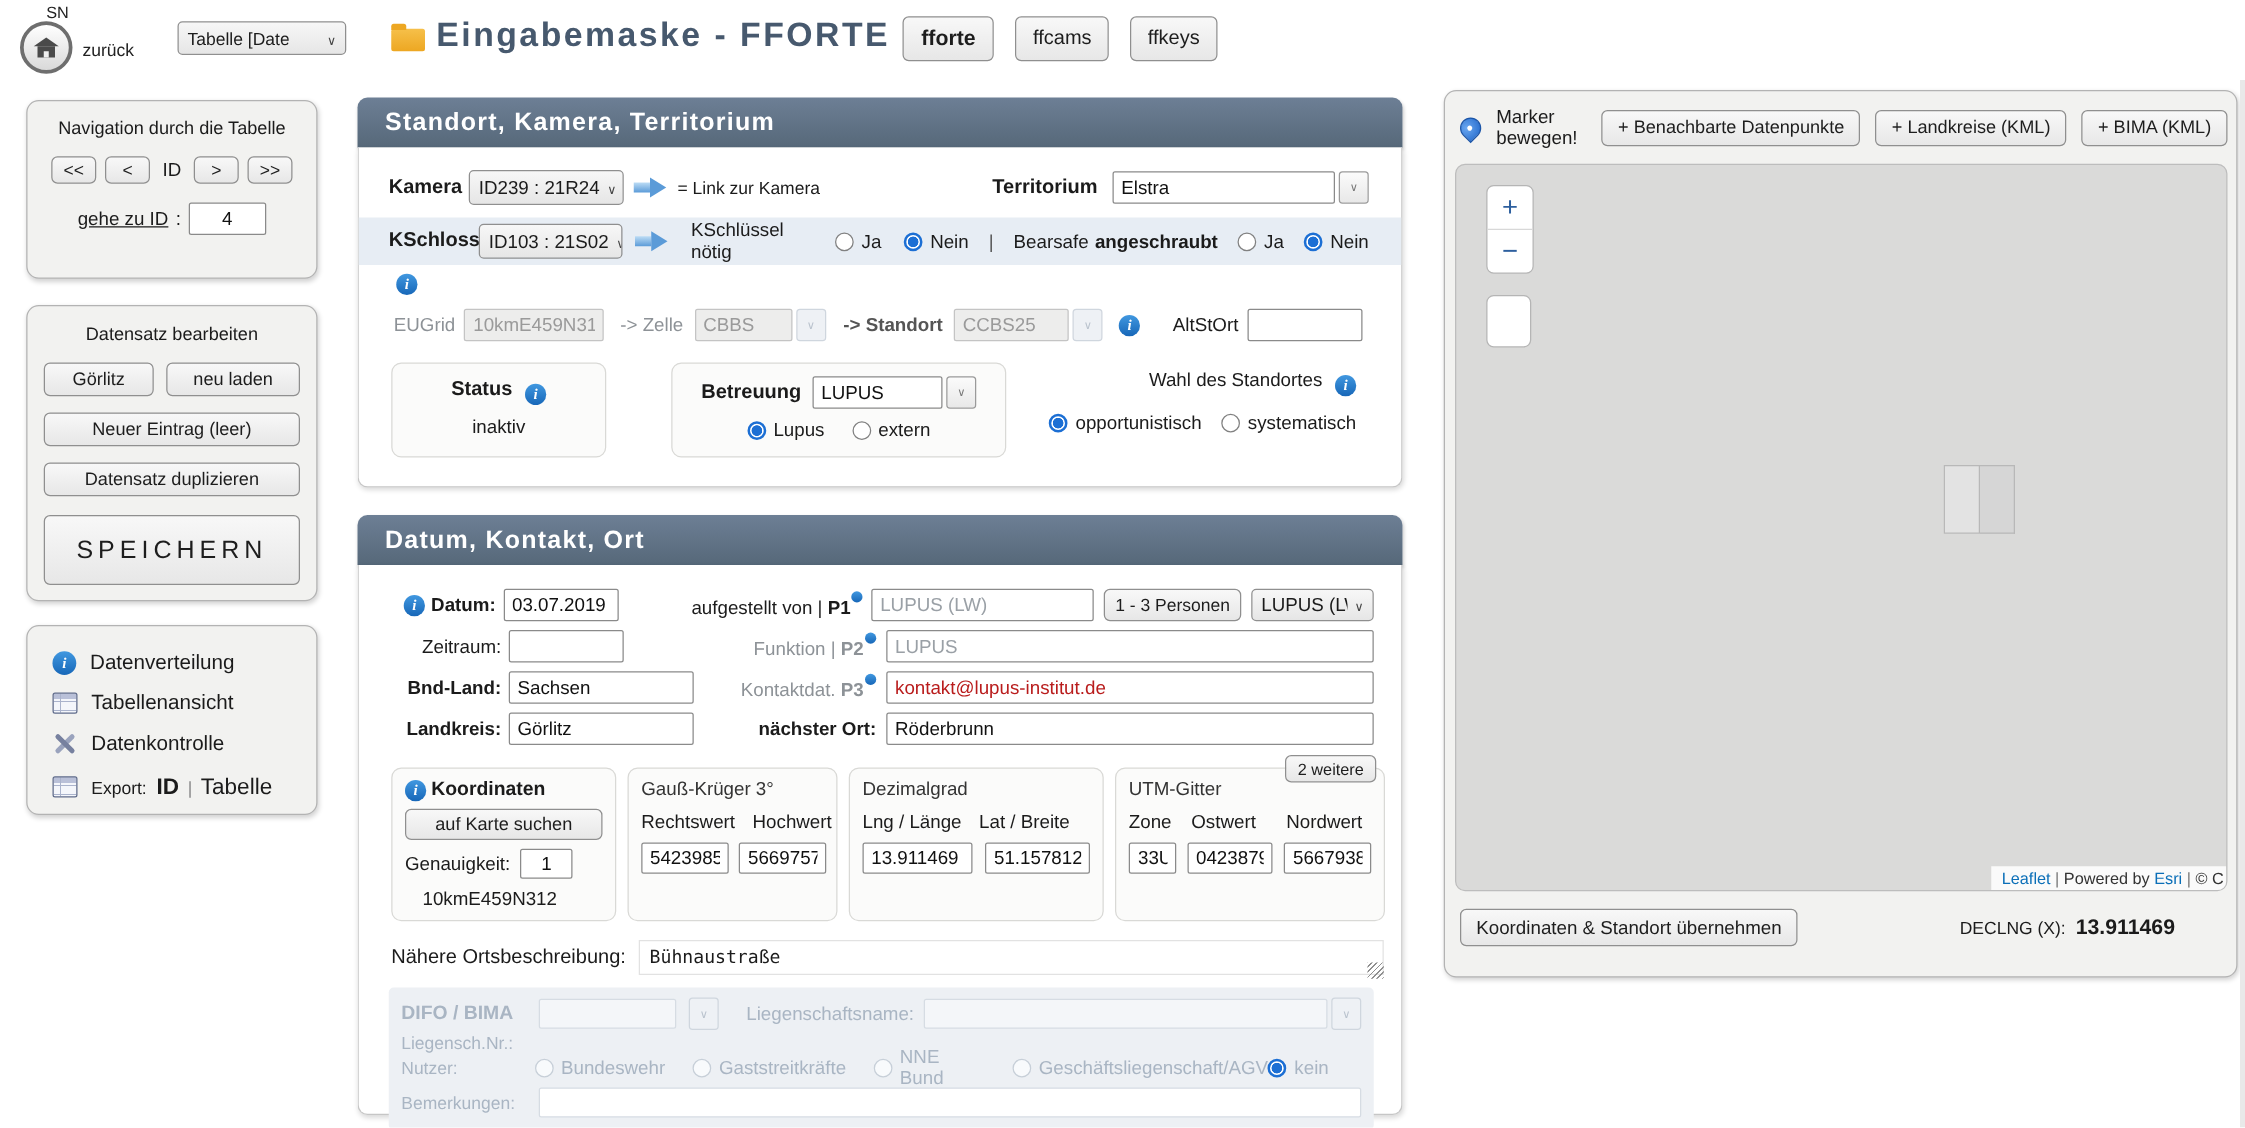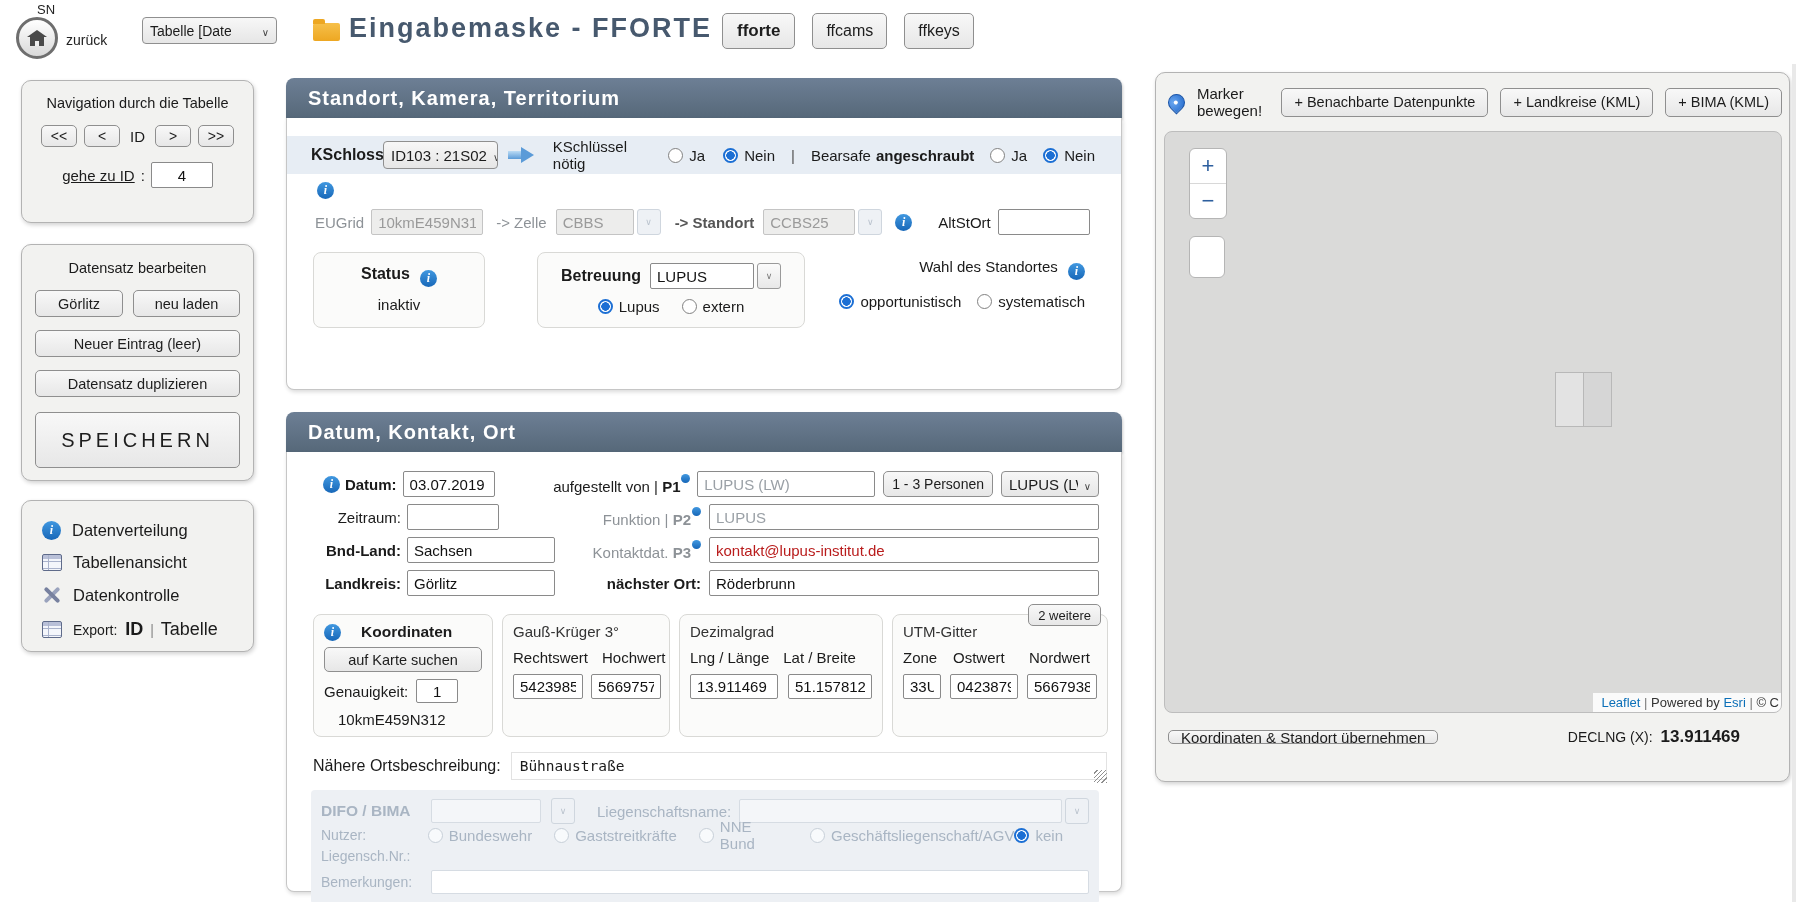--- a/index.html
+++ b/index.html
@@ -156,20 +156,33 @@
     </span>
   </div>
 </div>
 
 <div class="sec" style="left:286px;top:78px;">
   <div class="sec-header">
     <span>Standort, Kamera, Territorium</span>
   </div>
   <div class="sec-body" style="width:836px;height:272px;padding-top:10px;">
 
+    <div style="display:flex;align-items:center;margin:6px 26px 0 24px;height:32px;">
+      <span class="bold" style="font-size:16px;width:64px;">Kamera</span>
+      <div class="sel" style="width:124px;">
+        <span>ID239 : 21R24</span>
+          <span class="chev"></span>
+      </div>
+      <span class="arrow" style="margin:0 8px;"></span>
+      <span style="font-size:14px;">= Link zur Kamera</span>
+      <span class="spacer"></span>
+      <span class="bold" style="font-size:16px;margin-right:12px;">Territorium</span>
+      <input class="inp" style="width: 178px;" value="Elstra">
+      <span class="combo-btn"></span>
+    </div>
 
     <div style="display:flex;align-items:center;margin-top:8px;height:38px;background:#e7edf4;padding:0 26px 0 24px;">
       <span class="bold" style="font-size:16px;width:72px;">KSchloss</span>
       <div class="sel" style="width:124px;">
         <span>ID103 : 21S02</span>
           <span class="chev"></span>
       </div>
       <span class="arrow" style="margin:0 10px;"></span>
       <span style="margin-left:8px;">KSchlüssel nötig</span>
       <span class="rg" style="margin-left:14px;">
@@ -318,21 +331,21 @@
       <span class="bold nowrap" style="width:136px;margin-left:8px;text-align:right;">
         <span>nächster Ort:</span>
       </span>
       <span style="margin-left:8px;flex:1;">
         <input class="inp" style="width: 100%;" value="Röderbrunn">
       </span>
     </div>
 
     <div style="display:flex;gap:9px;margin:17px 22px 0 26px;align-items:stretch;">
       <div class="subbox" style="width:186px;padding:8px 10px;">
-        <div style="display:flex;align-items:center;gap:20px;">
+        <div style="display:flex;align-items:center;gap:4px;">
           <span class="info"></span>
           <span class="bold" style="font-size:15.5px;">Koordinaten</span>
         </div>
         <div style="margin-top:6px;">
           <span class="btn" style="width:158px;height:25px;font-size:14.5px;">auf Karte suchen</span>
         </div>
         <div style="display:flex;align-items:center;gap:8px;margin-top:7px;">
           <span>Genauigkeit:</span>
           <input class="inp" style="width: 42px; height: 24px; text-align: center;" value="1">
         </div>
@@ -389,20 +402,23 @@
     </div>
 
     <div style="margin:10px 22px 0 24px;background:#edf0f4;border-radius:4px;padding:8px 10px 10px;color:#a9b5c3;">
       <div style="display:flex;align-items:center;">
         <span class="bold" style="width:110px;font-size:15.5px;">DIFO / BIMA</span>
         <input class="inp dis2" style="width: 110px; height: 24px;" value="">
         <span class="combo-btn dis" style="margin-left:10px;"></span>
         <span style="margin-left:22px;">Liegenschaftsname:</span>
         <input class="inp dis2" style="flex: 1 1 0%; height: 24px; margin-left: 8px;" value="">
         <span class="combo-btn dis"></span>
+      </div>
+      <div style="display:flex;align-items:center;height:18px;margin-top:1px;">
+        <span style="width:110px;font-size:14px;">Liegensch.Nr.:</span>
       </div>
       <div style="display:flex;align-items:center;height:22px;">
         <span style="width:110px;font-size:14px;">Nutzer:</span>
         <span class="rg">
           <span class="radio dis"></span>
           <span>Bundeswehr</span>
         </span>
         <span class="rg" style="margin-left:22px;">
           <span class="radio dis"></span>
           <span>Gaststreitkräfte</span>
@@ -413,23 +429,20 @@
         </span>
         <span class="rg" style="margin-left:22px;">
           <span class="radio dis"></span>
           <span>Geschäftsliegenschaft/AGV</span>
         </span>
         <span class="rg" style="margin-left:auto;margin-right:26px;">
           <span class="radio on"></span>
           <span>kein</span>
         </span>
       </div>
-      <div style="display:flex;align-items:center;height:18px;margin-top:1px;">
-        <span style="width:110px;font-size:14px;">Liegensch.Nr.:</span>
-      </div>
       <div style="display:flex;align-items:center;margin-top:5px;">
         <span style="width:110px;font-size:14px;">Bemerkungen:</span>
         <input class="inp" style="flex: 1 1 0%; height: 24px; border-color: rgb(214, 220, 227);" value="">
       </div>
     </div>
   </div>
 </div>
 
 <div class="panel" style="left:1155px;top:72px;width:635px;height:710px;padding:12px 7px 0 8px;">
   <div style="display:flex;align-items:center;gap:12px;margin-left:4px;">
@@ -456,21 +469,21 @@
       <span style="color:#0b6fb8;">Leaflet</span>
       <span style="color:#777;">|</span>
       <span>Powered by</span>
       <span style="color:#0b6fb8;">Esri</span>
       <span style="color:#777;">|</span>
       <span>© C</span>
     </div>
   </div>
 
   <div style="display:flex;align-items:center;margin-top:14px;">
-    <span class="btn" style="height:14px;font-size:15px;margin-left:4px;">Koordinaten &amp; Standort übernehmen</span>
+    <span class="btn" style="height:30px;font-size:15px;margin-left:4px;">Koordinaten &amp; Standort übernehmen</span>
     <span style="margin-left:auto;margin-right:42px;display:flex;align-items:baseline;gap:8px;">
       <span style="font-size:14px;">DECLNG (X):</span>
       <span class="bold" style="font-size:17px;">13.911469</span>
     </span>
   </div>
 </div>
 
 <div style="position:absolute;right:0;top:64px;width:4px;height:838px;background:#e9e9e9;"></div>
 
 </body></html>

